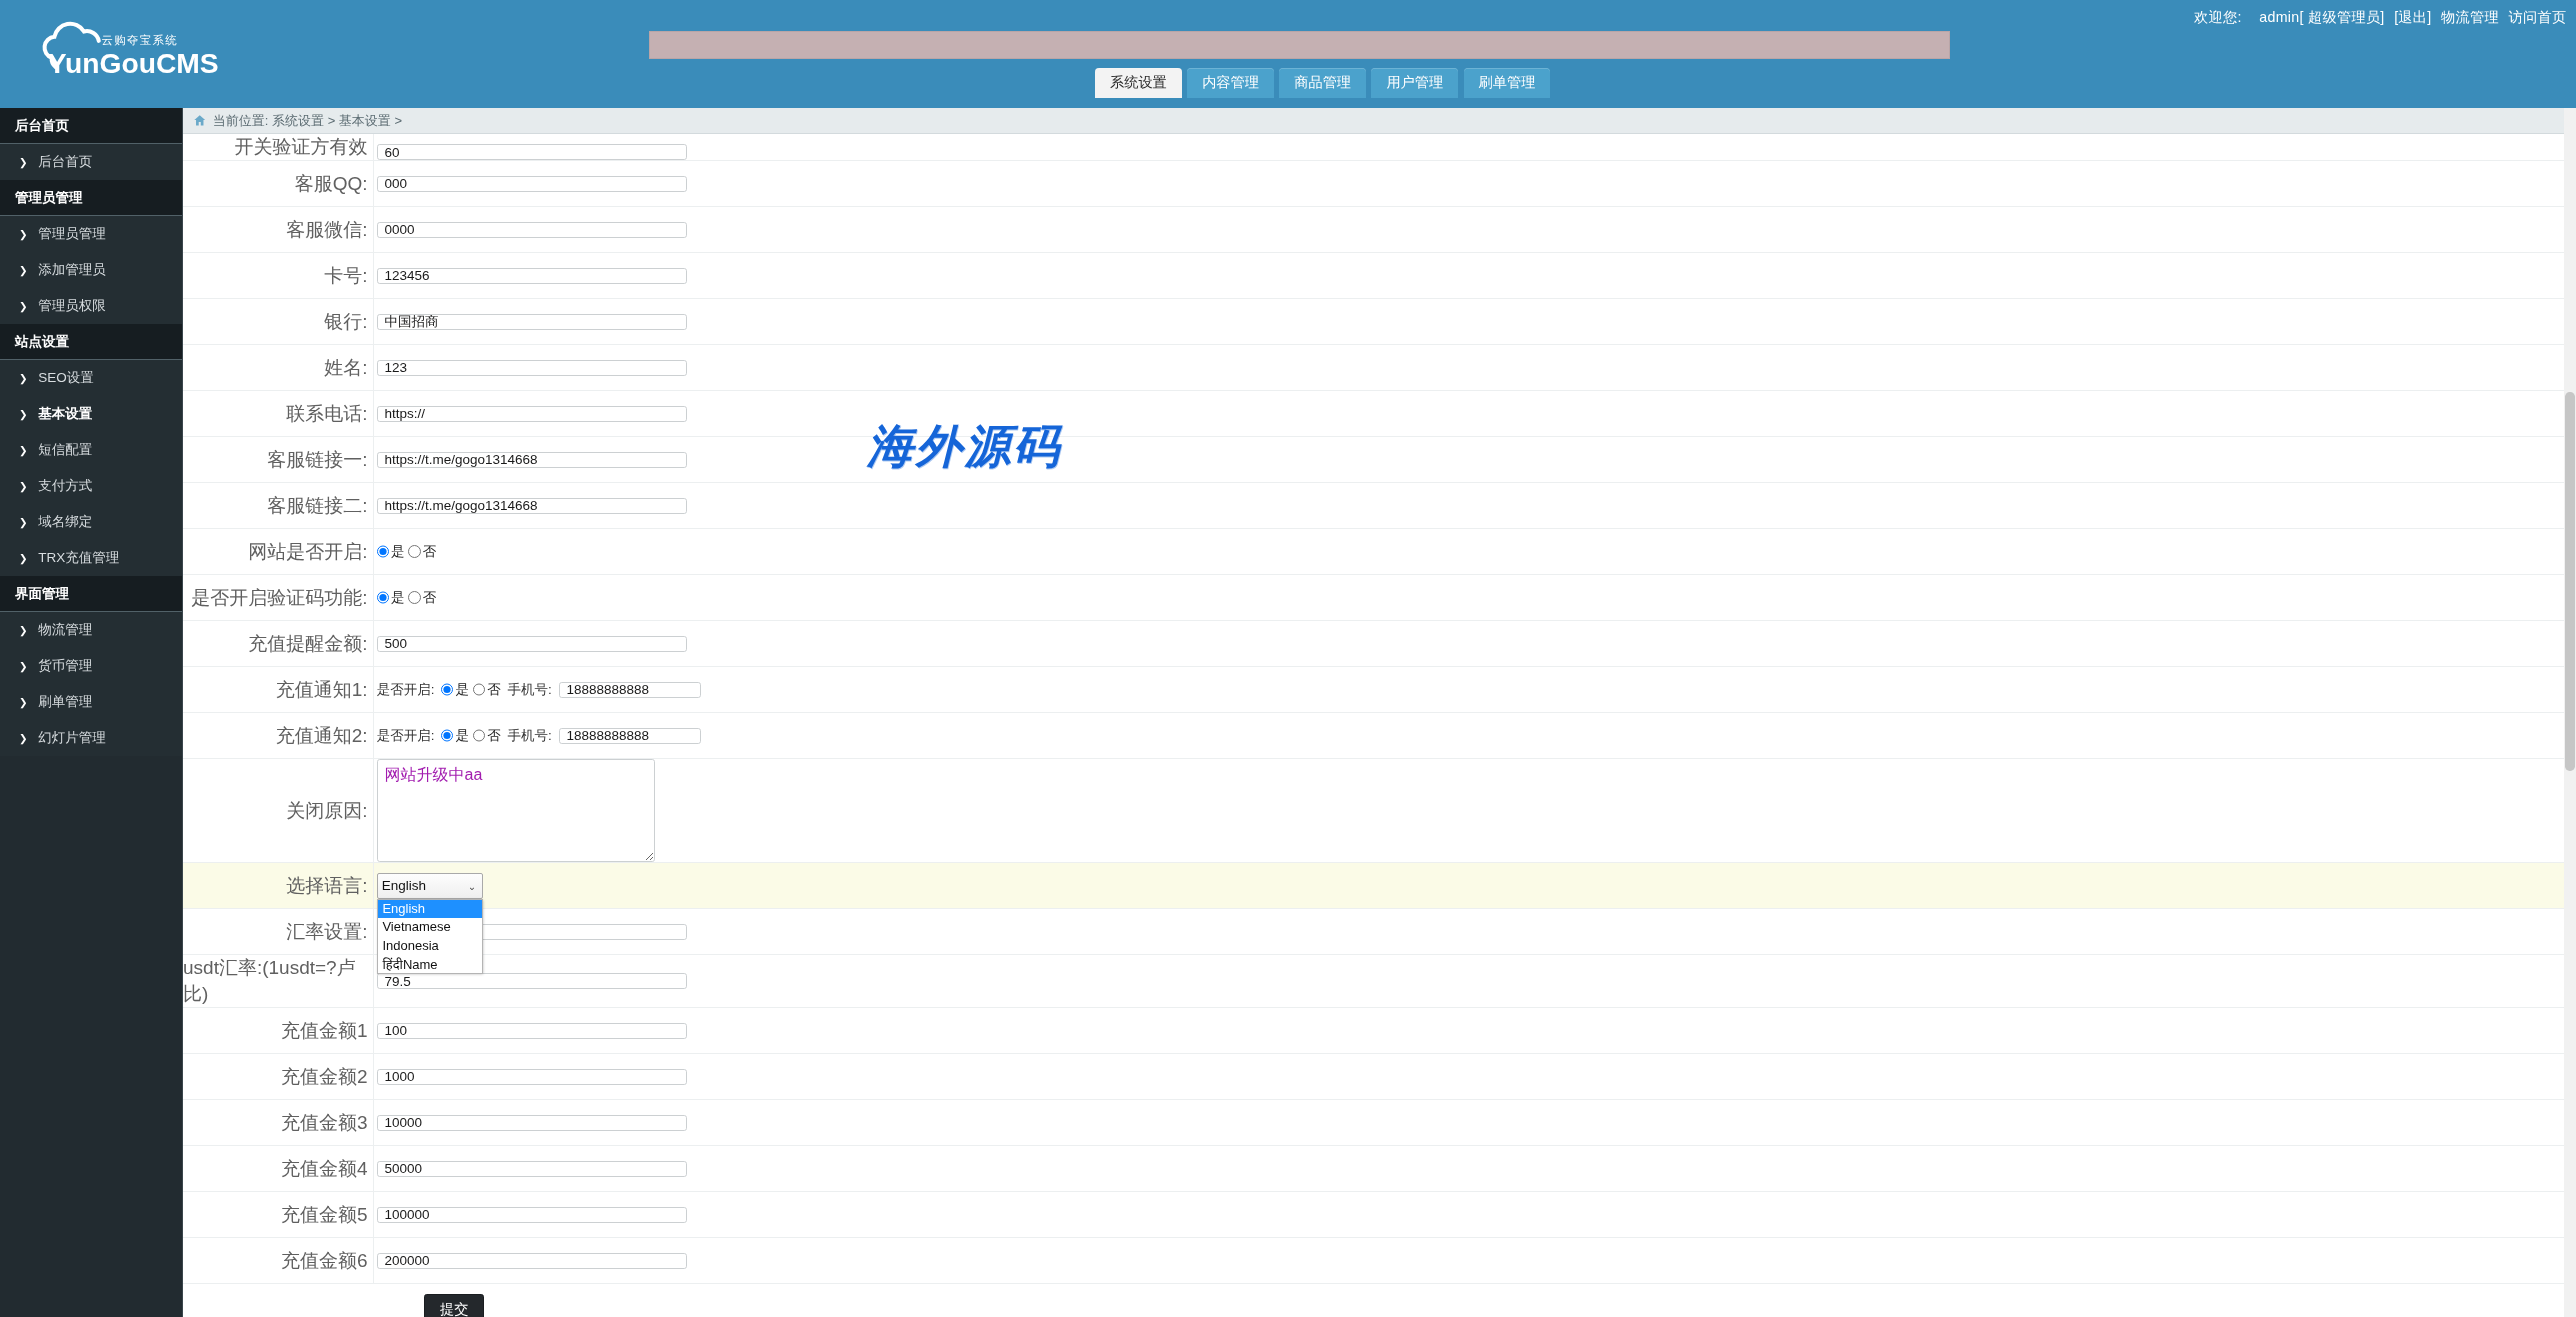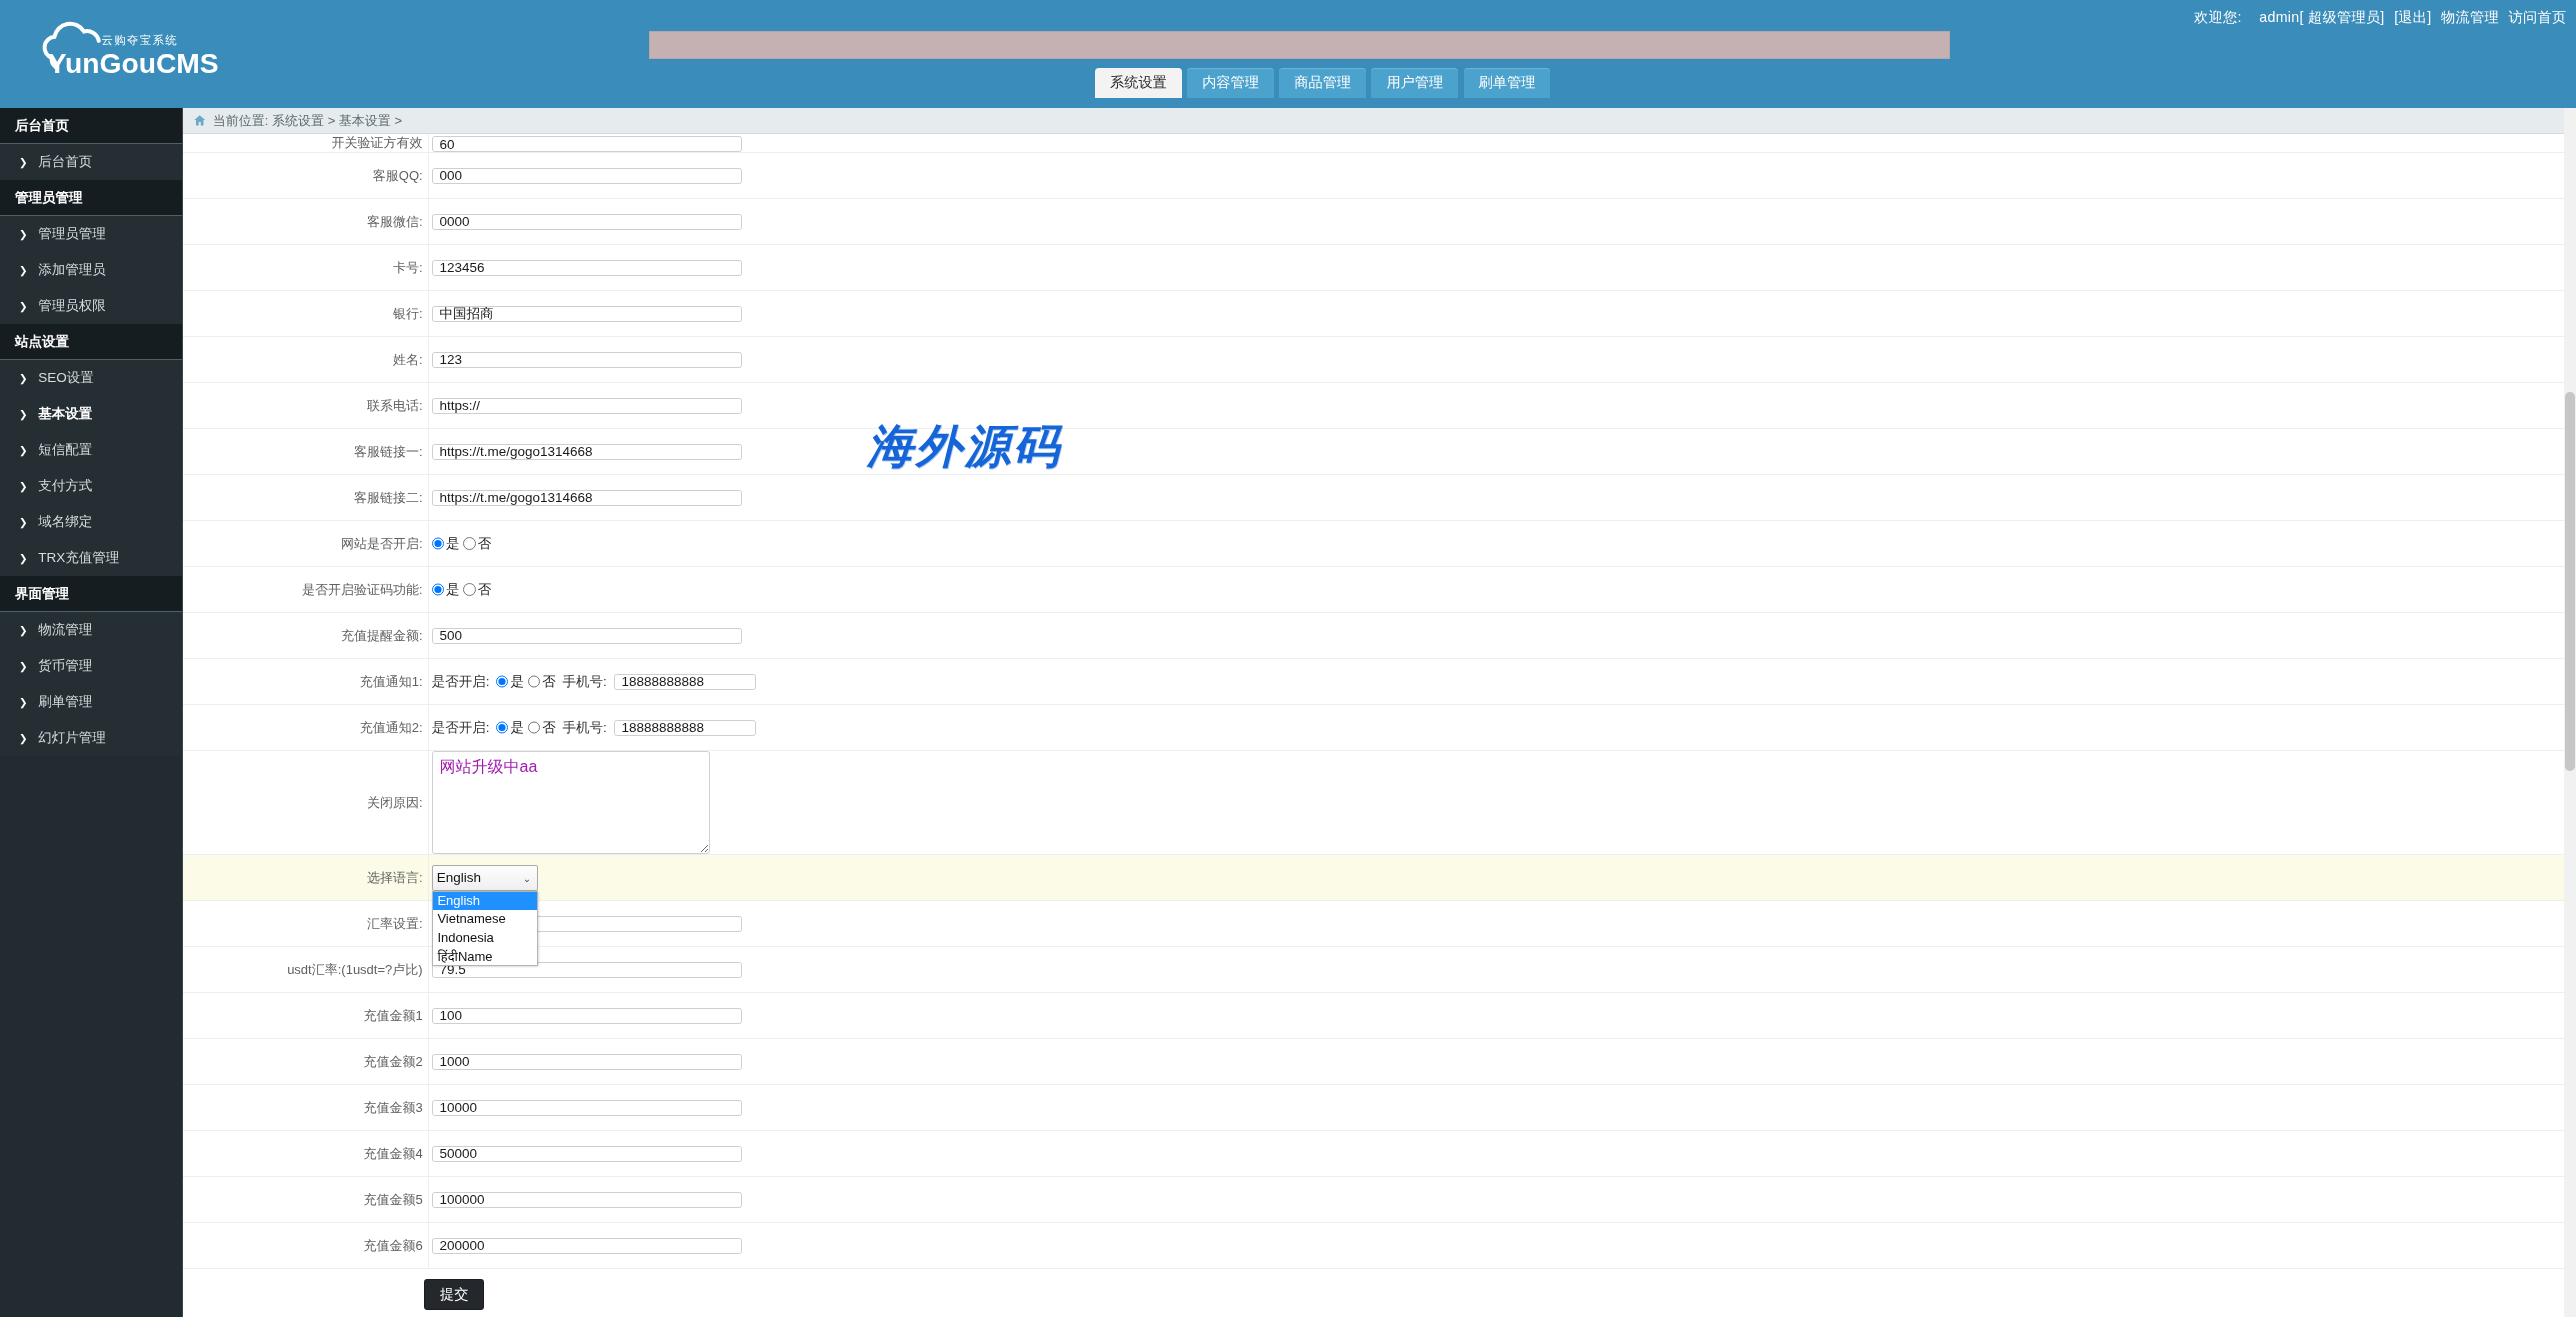--- a/index.html
+++ b/index.html
@@ -135,28 +135,28 @@
     align-items: stretch;
     border-bottom: 0.7px solid #eceff0;
     min-height: 46px;
     background: #ffffff;
     position: relative;
   }
   .frow.highlight { background: #fbfbe7; }
   .frow.partial { min-height: 15px; overflow: hidden; align-items: flex-end; }
 
   .flabel {
-    width: 246px;
+    width: 191px;
     flex: none;
     display: flex;
     align-items: center;
     justify-content: flex-end;
     padding-right: 5.4px;
     color: #606060;
-    font-size: 13px;
+    font-size: 19px;
     border-right: 0.7px solid #eceff0;
   }
   .fctl {
     flex: 1;
     display: flex;
     align-items: center;
     padding-left: 2.7px;
     gap: 6.8px;
   }
   .txt {

